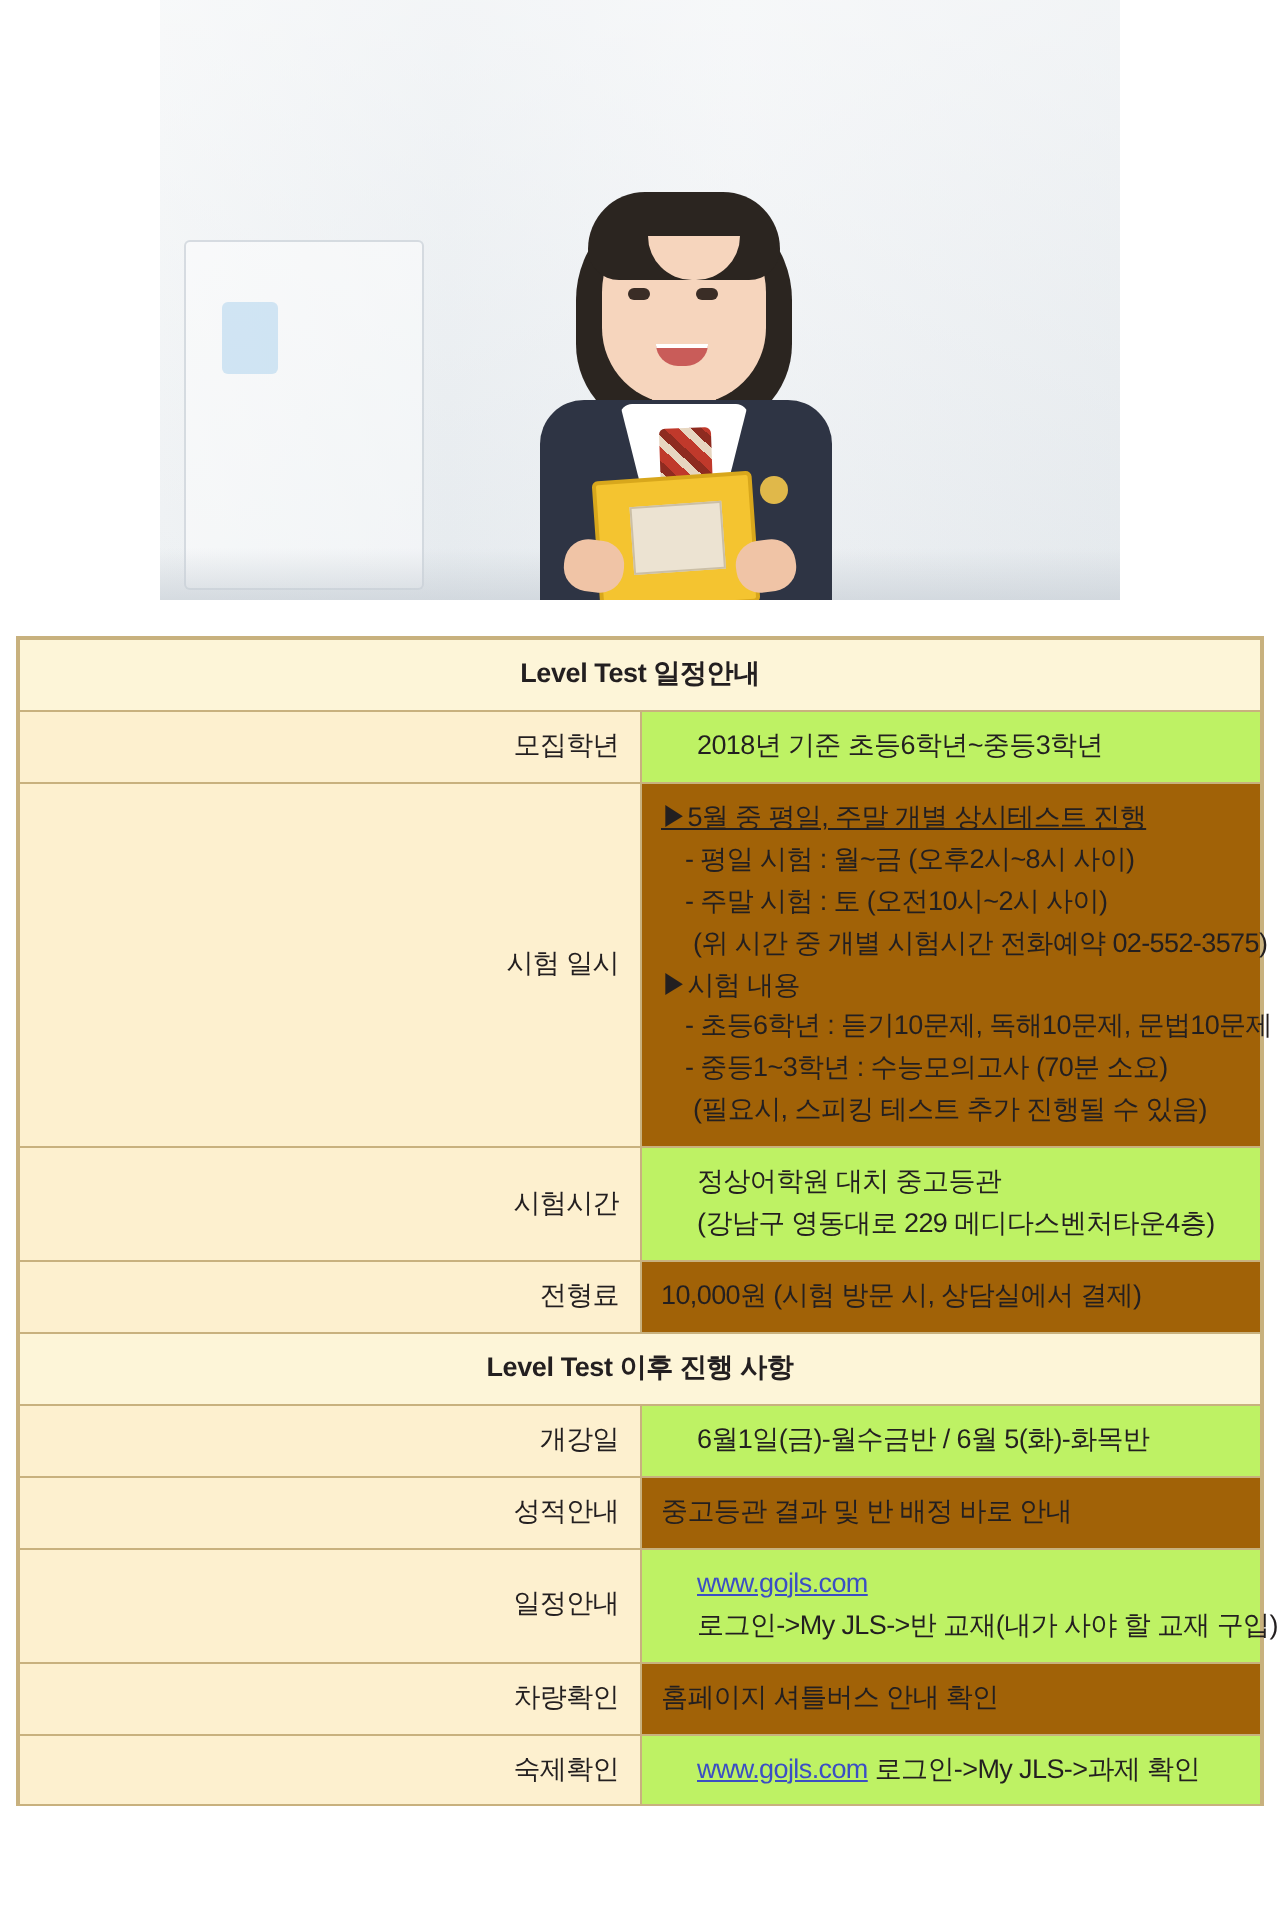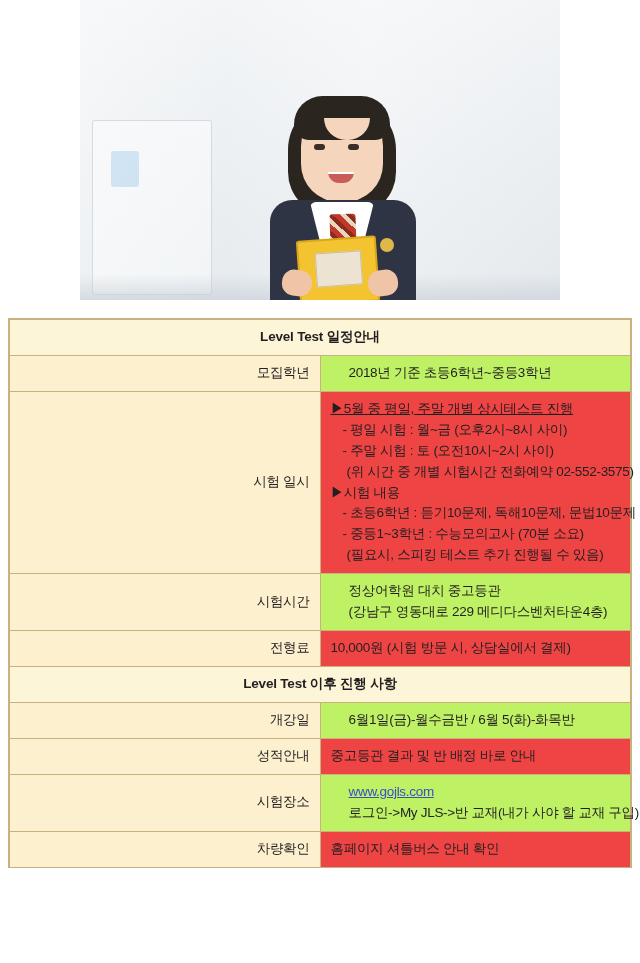--- a/index.html
+++ b/index.html
@@ -246,21 +246,21 @@
     letter-spacing: -0.2px;
     margin-top: 22px;
   }
   td.label {
     background: #fdf0cf;
     text-align: right;
     width: 130px;
     letter-spacing: -0.3px;
   }
   td.value {
-    background: #ef4444;
+    background: #a16207;
     padding-left: 34px;
     letter-spacing: -0.3px;
   }
   tr.tint td.value { background: #bef264; padding-left: 28px; }
   tr.tint td.label { background: #fdf0cf; }
 
   .exam-list { margin: 0; padding: 0; }
   .exam-list .ln { white-space: nowrap; }
   .exam-list .ln.u { text-decoration: underline; }
   .exam-list .ln.ind { padding-left: 12px; }
@@ -353,26 +353,30 @@
           <td class="label">개강일</td>
           <td class="value">6월1일(금)-월수금반 / 6월 5(화)-화목반</td>
         </tr>
 
         <tr>
           <td class="label">성적안내</td>
           <td class="value">중고등관 결과 및 반 배정 바로 안내</td>
         </tr>
 
         <tr class="tint">
-          <td class="label">시험장소</td>
+          <td class="label">일정안내</td>
           <td class="value"><a class="link" href="#">www.gojls.com</a><span class="nowrap"> 로그인-&gt;My JLS-&gt;반 교재(내가 사야 할 교재 구입)</span></td>
         </tr>
 
         <tr>
           <td class="label">차량확인</td>
           <td class="value">홈페이지 셔틀버스 안내 확인</td>
         </tr>
 
+        <tr class="tint">
+          <td class="label">숙제확인</td>
+          <td class="value"><a class="link" href="#">www.gojls.com</a><span class="nowrap"> 로그인-&gt;My JLS-&gt;과제 확인</span></td>
+        </tr>
       </tbody>
     </table>
   </div>
 
 </div>
 
 </body></html>

